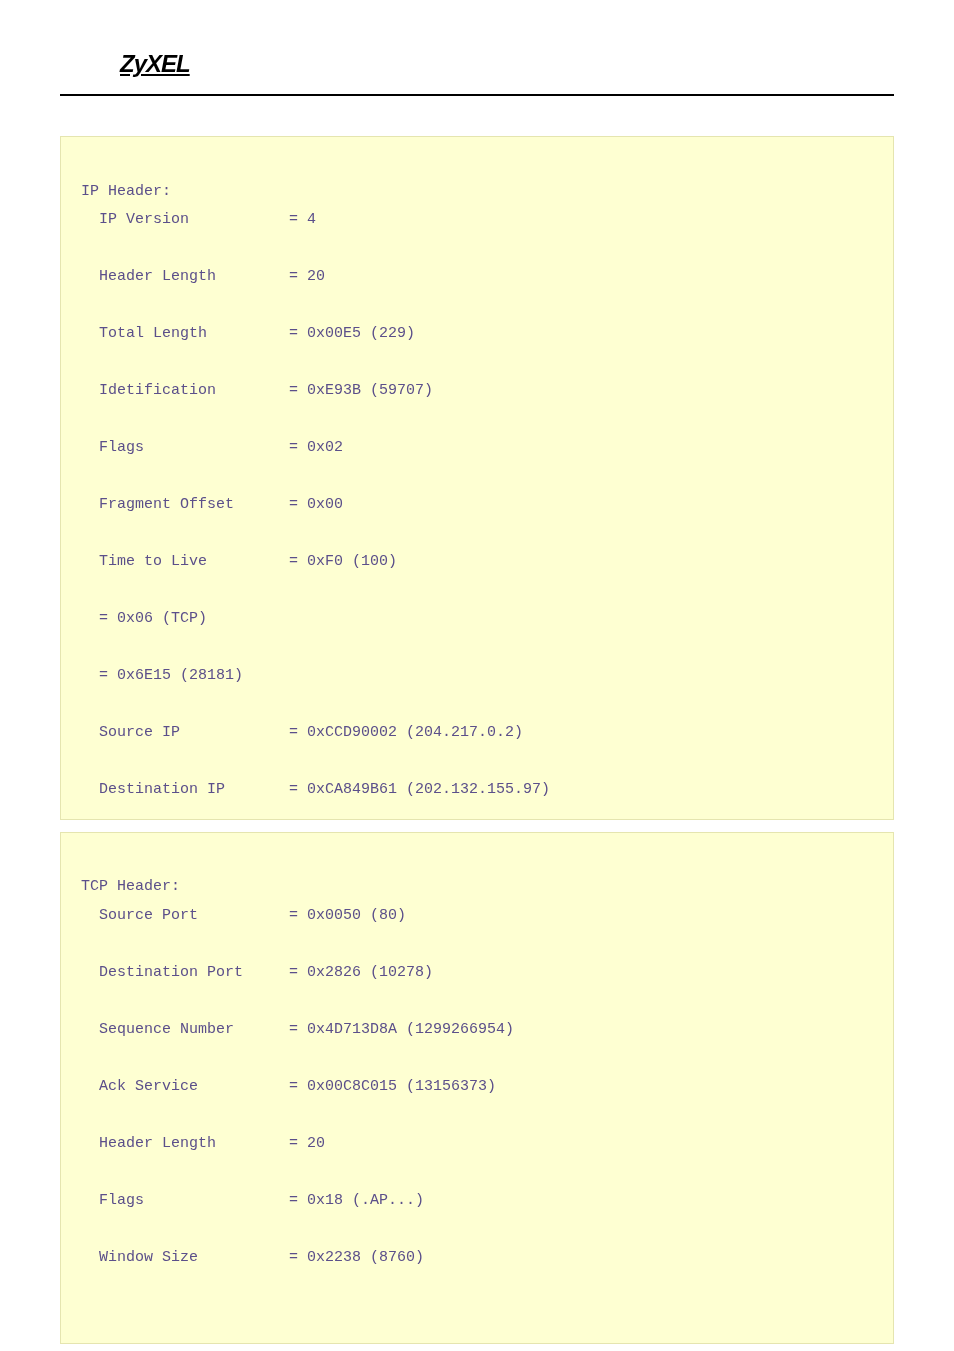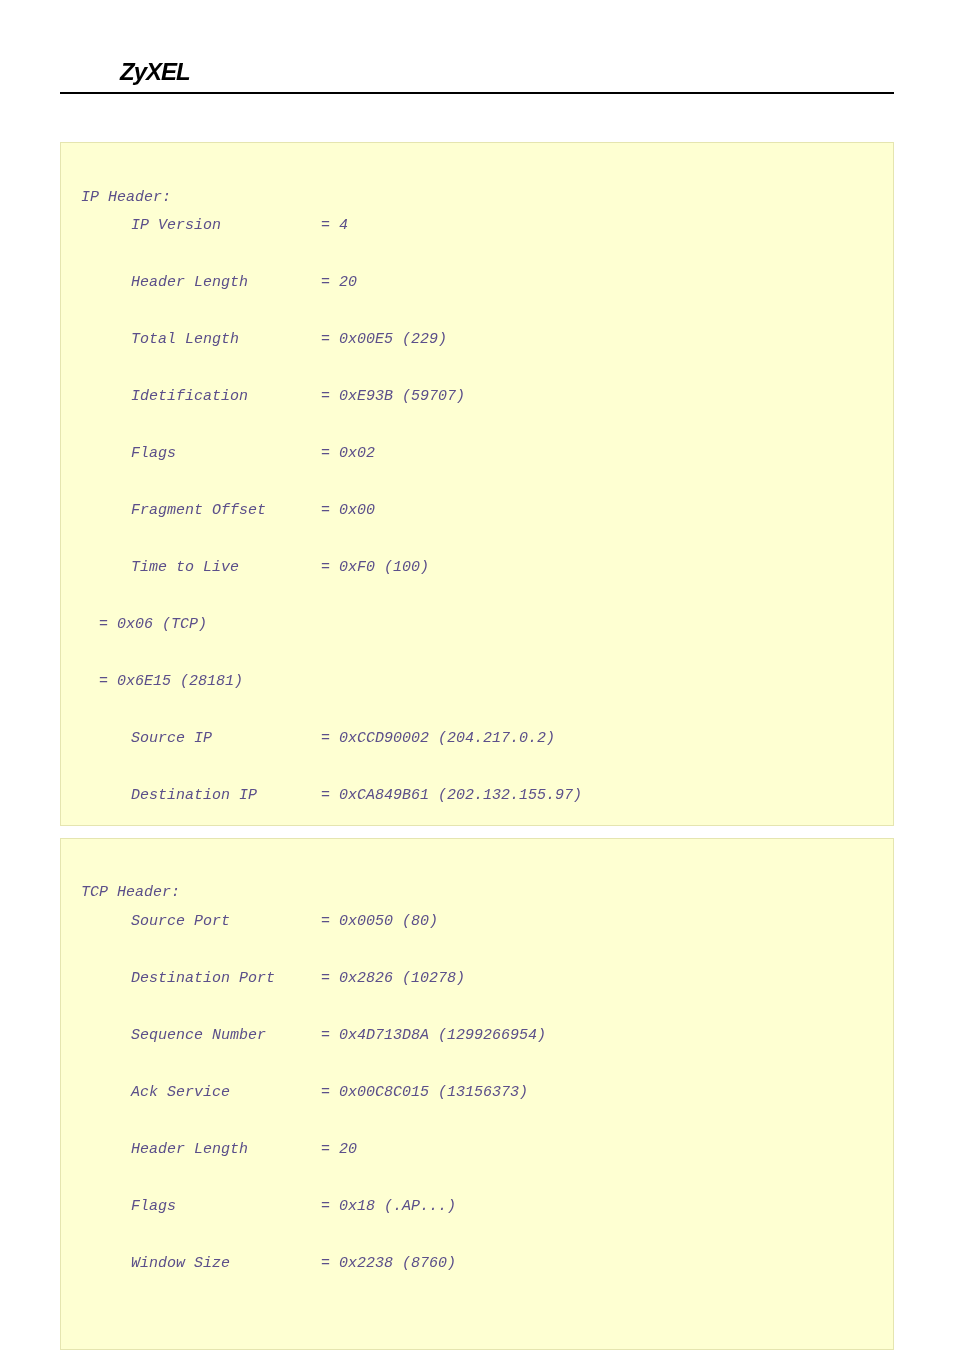--- a/index.html
+++ b/index.html
@@ -3,23 +3,24 @@
 <meta charset="utf-8">
 <style>
   * { margin: 0; padding: 0; box-sizing: border-box; }
   body {
     background: #ffffff;
     font-family: "Courier New", monospace;
     width: 954px;
     margin: 0 auto;
   }
   .page-header {
-    padding: 50px 60px 6px 60px;
+    padding: 50px 60px 16px 60px;
     border-bottom: 2px solid #000;
-    margin: 8px 60px;
+    margin: 0 60px;
+    text-decoration: underline;
   }
   .brand {
     font-family: Arial, sans-serif;
     font-weight: 900;
     font-style: italic;
     font-size: 24px;
     letter-spacing: -1px;
     color: #000;
   }
   .content {
@@ -27,25 +28,24 @@
   }
   .block {
     background: #feffd2;
     border: 1px solid #e5e5b0;
     padding: 12px 20px 14px 20px;
     font-size: 15px;
     color: #5b4f8a;
     line-height: 1.9;
     white-space: pre;
     overflow: hidden;
-    font-style: italic;
   }
   .spacer { height: 12px; }
   .row { display: flex; }
-  .lbl { display: inline-block; width: 190px; margin-left: 32px; }
+  .lbl { display: inline-block; width: 190px; }
   .indent { padding-left: 18px; }
 </style>
 </head>
 <body>
 
 <div class="page-header">
   <div class="brand">ZyXEL</div>
 </div>
 
 <div class="content">

